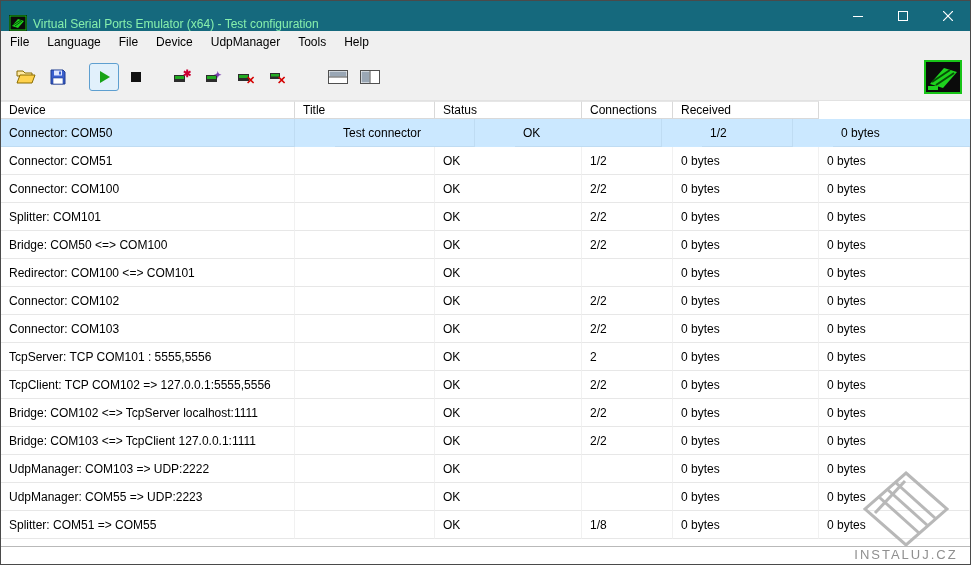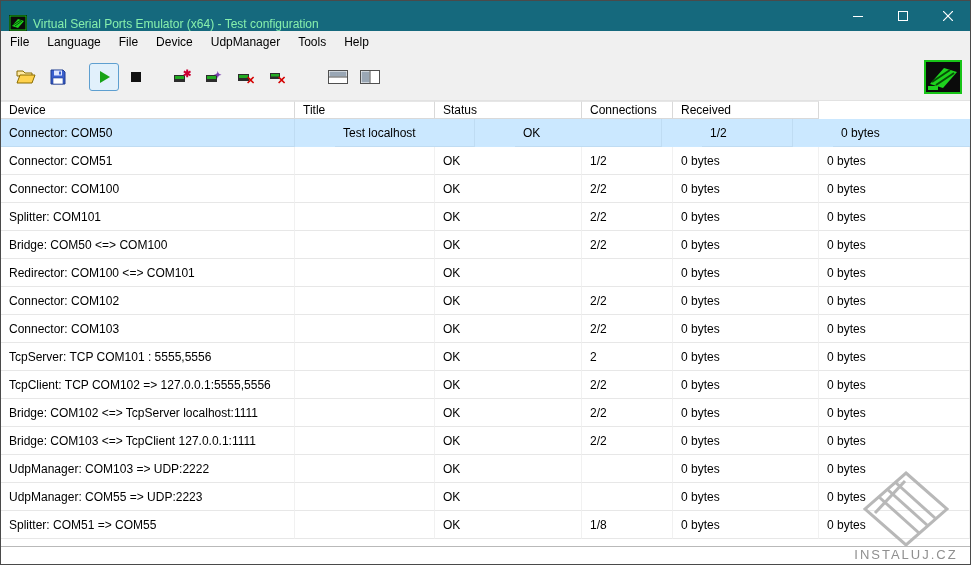--- a/index.html
+++ b/index.html
@@ -231,21 +231,21 @@
     <div class="table-header grid-cols">
         <div class="hcell">Device</div>
         <div class="hcell">Title</div>
         <div class="hcell">Status</div>
         <div class="hcell">Connections</div>
         <div class="hcell">Received</div>
       </div>
     <div>
         <div class="trow grid-cols selected">
           <div class="tcell">Connector: COM50</div>
-          <div class="tcell">Test localhost</div>
+          <div class="tcell">Test connector</div>
           <div class="tcell">OK</div>
           <div class="tcell">1/2</div>
           <div class="tcell">0 bytes</div>
           <div class="tcell">0 bytes</div>
         </div>
         <div class="trow grid-cols">
           <div class="tcell">Connector: COM51</div>
           <div class="tcell"></div>
           <div class="tcell">OK</div>
           <div class="tcell">1/2</div>

